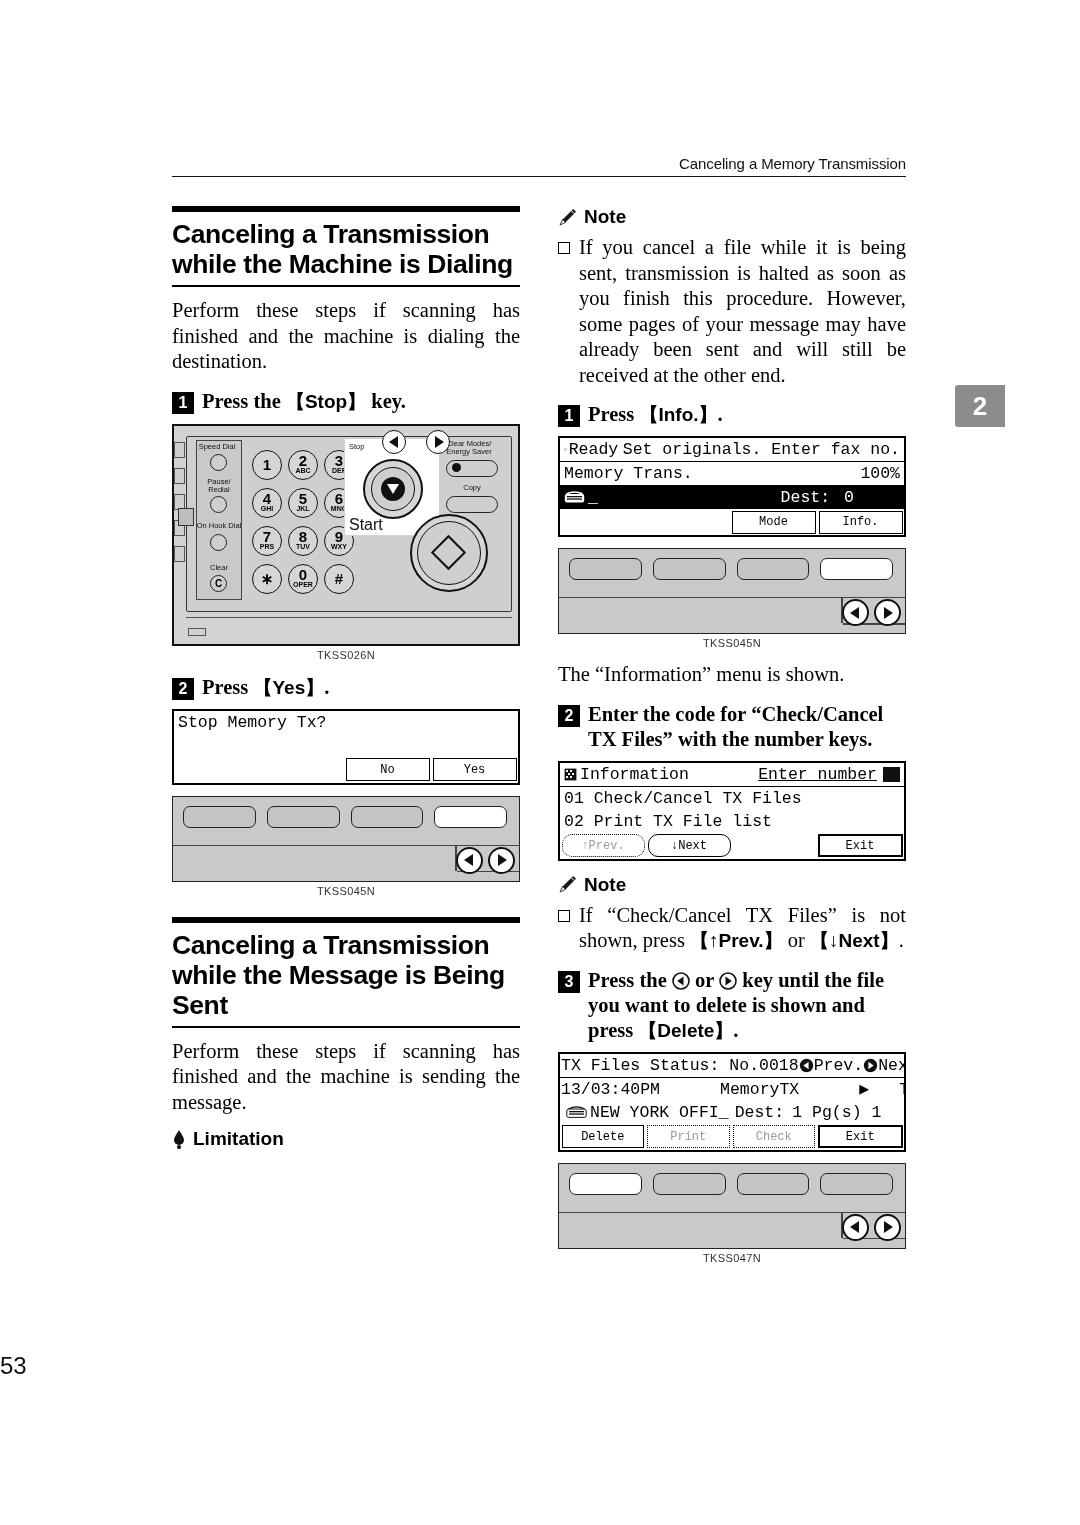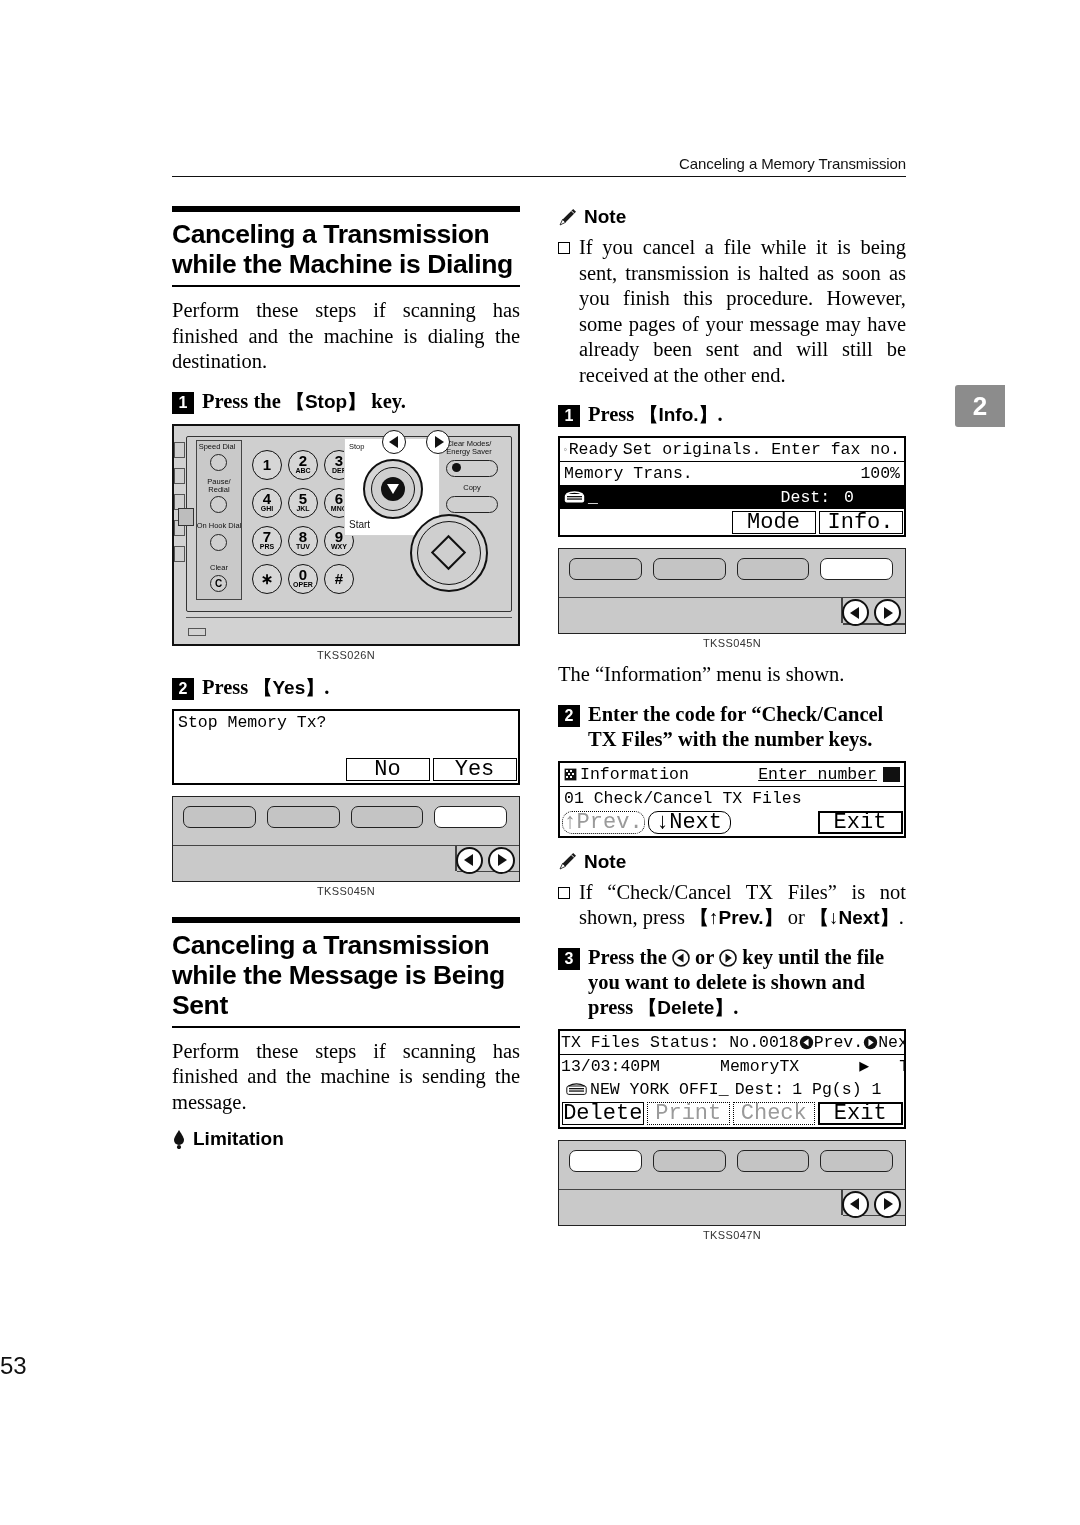--- a/index.html
+++ b/index.html
@@ -115,21 +115,21 @@
     overflow:hidden;
   }
   .lcd-row.inv { background:#000; color:#fff; }
   .lcd-sep { border-top:1.4px solid #000; }
   .spacer { flex:1 1 auto; }
 
   
   .lcd-keys { display:flex; align-items:stretch; height:26px; }
   .lcd-keys .kcell {
     flex:1 1 0; display:flex; align-items:center; justify-content:center;
-    font-family:"Liberation Mono", monospace; font-size:22px;
+    font-family:"Liberation Mono", monospace; font-size:12px;
     border:1.6px solid #000; margin:1.5px 1.5px;
   }
   .lcd-keys .kcell.blank { border:none; }
   .lcd-keys .kcell.bold { border-width:2.6px; }
   .lcd-keys .kcell.dis {
     border:1.6px dotted #000; color:#9a9a9a;
   }
   .lcd-keys .kcell.round { border-radius:10px; }
 
   
@@ -383,21 +383,21 @@
         <div class="numkey" style="left:150px; top:138px;">
             <span class="big">#</span>
             <span class="sub"></span>
           </div>
 
         <div class="stopbox">
           <div class="lbl" style="left:4px; top:4px; width:40px; text-align:left;">Stop</div>
           <div class="stop-circ-o"></div>
           <div class="stop-circ-i"></div>
           <div class="stop-glyph"></div>
-          <div class="lbl" style="left:4px; top:82px; width:52px; text-align:left; font-size:10px;">Start</div>
+          <div class="lbl" style="left:4px; top:82px; width:52px; text-align:left; font-size:16px;">Start</div>
         </div>
 
         <div class="lbl" style="left:262px; top:14px; width:66px;">Clear Modes/ Energy Saver</div>
         <div class="pillbtn" style="left:272px; top:34px; width:52px;">
           <span style="display:block;width:9px;height:9px;border-radius:50%;background:#111;margin:2.5px 0 0 5px;"></span>
         </div>
         <div class="lbl" style="left:276px; top:58px; width:44px;">Copy</div>
         <div class="pillbtn" style="left:272px; top:70px; width:52px;"></div>
 
         <div class="startbox">
@@ -575,20 +575,23 @@
           <rect x="6" y="8" width="2" height="2" fill="#fff"></rect>
         </svg>
         <span>Information</span>
         <span class="spacer"></span>
         <span style="text-decoration:underline;">Enter number</span>
         <span style="display:inline-block;width:17px;height:15px;background:#111;margin-left:6px;"></span>
       </div>
       <div class="lcd-sep"></div>
       <div class="lcd-row" style="height:23px;">
         <span>01 Check/Cancel TX Files</span>
+      </div>
+      <div class="lcd-row" style="height:23px;">
+        <span>02 Print TX File list</span>
       </div>
       <div class="lcd-keys">
         <div class="kcell dis round">↑Prev.</div>
         <div class="kcell round">↓Next</div>
         <div class="kcell blank"></div>
         <div class="kcell bold">Exit</div>
       </div>
     </div>
 
     <div class="tag-row">

